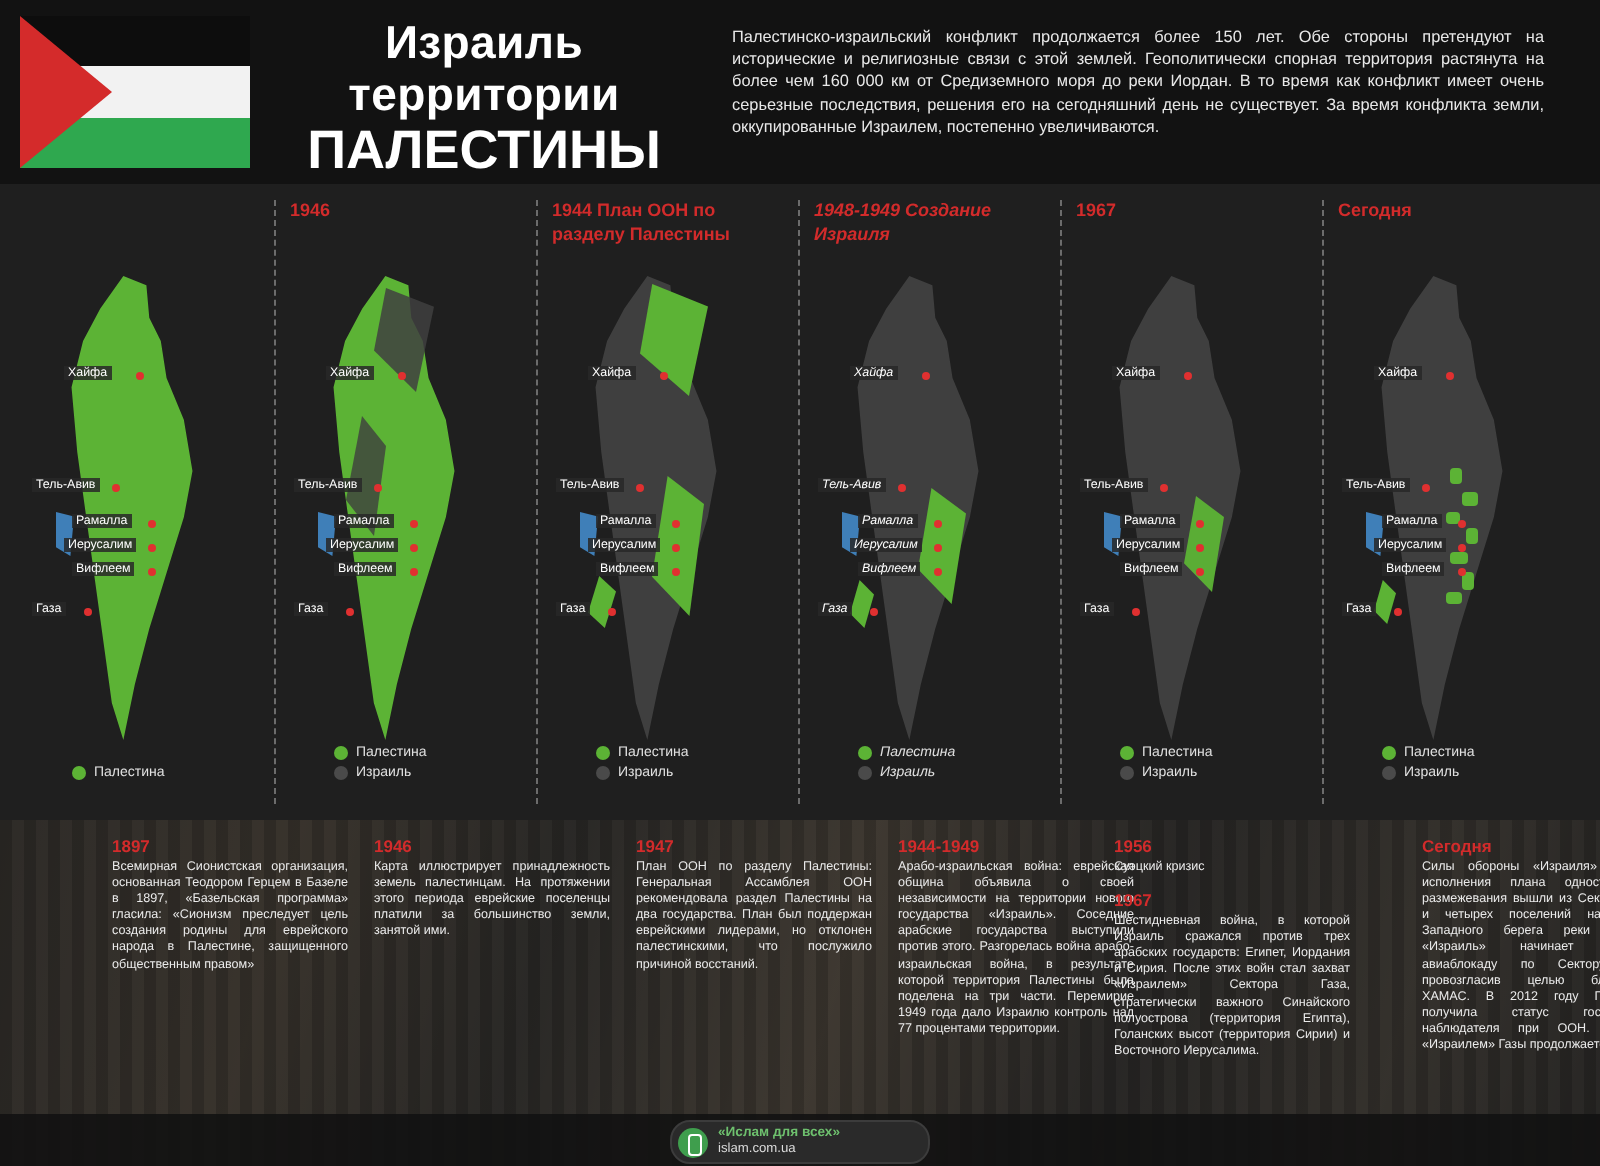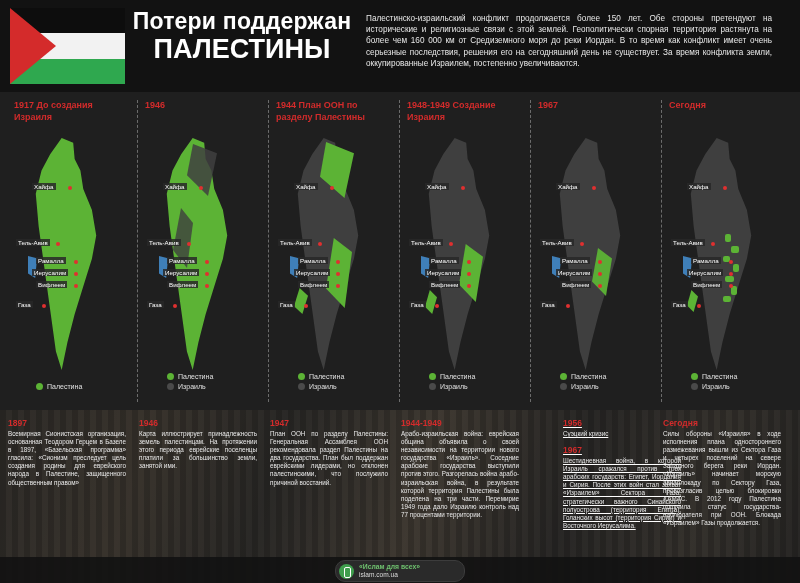--- a/index.html
+++ b/index.html
@@ -52,21 +52,21 @@
   .citydot{position:absolute;width:4px;height:4px;border-radius:50%;background:#e03030;}
 
   
   .bottom{position:absolute;left:0;top:410px;width:800px;height:173px;background:#232323;}
   .bgphoto{position:absolute;left:0;top:0;width:800px;height:173px;opacity:.35;
     background:
       linear-gradient(105deg,#3a3228 0%,#5a4a36 18%,#2e2a24 34%,#6b5a44 52%,#2a2622 70%,#4e4436 86%,#26221e 100%);
   }
   .bgphoto:after{content:"";position:absolute;inset:0;
     background:repeating-linear-gradient(90deg,rgba(0,0,0,.22) 0 6px,rgba(255,255,255,.05) 6px 12px);}
-  .tcol{position:absolute;top:8px;width:118px;}
+  .tcol{position:absolute;top:8px;width:118px;margin-left:48px;}
   .tblock{margin-bottom:7px;}
   .tblock .yr{font-size:8.5px;font-weight:bold;color:#d22b2b;margin-bottom:2px;}
   .tblock .tx{font-size:6.3px;line-height:8.1px;color:#eaeaea;text-align:justify;}
 
   
   .footer{position:absolute;left:0;bottom:0;width:800px;height:26px;background:rgba(18,18,18,.9);}
   .badge{position:absolute;left:335px;top:3px;width:128px;height:20px;border-radius:10px;background:#2a2a2a;border:1px solid #3c3c3c;display:flex;align-items:center;}
   .badge .bico{width:15px;height:15px;border-radius:50%;background:#3f9e4d;margin-left:3px;position:relative;}
   .badge .bico:after{content:"";position:absolute;left:5px;top:3px;width:5px;height:9px;border:1.5px solid #fff;border-radius:2px;}
   .badge .btx{margin-left:5px;font-size:6.6px;line-height:8px;color:#dcdcdc;}
@@ -78,30 +78,29 @@
 <div id="page">
 
   <div class="header">
     <div class="flag">
       <div class="stripe s1"></div>
         <div class="stripe s2"></div>
         <div class="stripe s3"></div>
       <div class="tri"></div>
     </div>
     <div class="title">
-      <div class="l1">Потери поддержан</div>
+      <div class="l1">Израиль территории</div>
       <div class="l2">ПАЛЕСТИНЫ</div>
     </div>
     <div class="intro">Палестинско-израильский конфликт продолжается более 150 лет. Обе стороны претендуют на исторические и религиозные связи с этой землей. Геополитически спорная территория растянута на более чем 160 000 км от Средиземного моря до реки Иордан. В то время как конфликт имеет очень серьезные последствия, решения его на сегодняшний день не существует. За время конфликта земли, оккупированные Израилем, постепенно увеличиваются.</div>
   </div>
 
   <div class="strip">
 
     <div class="col" style="left:6px;">
-      <h3>1917 До создания Израиля</h3>
       <div class="mapwrap">
         <div class="mapbase" style="background:#5cb335;"></div>
         <div class="blue" style="left:16px;top:118px;width:9px;height:22px;clip-path:polygon(0 0,100% 10%,80% 100%,0 80%);"></div>
         <div class="citydot" style="left:56px;top:48px;"></div>
           <div class="city" style="left:20px;top:45px;">Хайфа</div>
         <div class="citydot" style="left:44px;top:104px;"></div>
           <div class="city" style="left:4px;top:101px;">Тель-Авив</div>
         <div class="citydot" style="left:62px;top:122px;"></div>
           <div class="city" style="left:24px;top:119px;">Рамалла</div>
         <div class="citydot" style="left:62px;top:134px;"></div>
@@ -179,21 +178,21 @@
             <span class="dot pal"></span>
             <span>Палестина</span>
           </div>
         <div>
             <span class="dot isr"></span>
             <span>Израиль</span>
           </div>
       </div>
     </div>
 
-    <div class="col" style="left:399px;">
+    <div class="col" style="left:399px;font-style:italic;">
       <div class="sep"></div>
       <h3>1948-1949 Создание Израиля</h3>
       <div class="mapwrap">
         <div class="mapbase" style="background:#3f3f3f;"></div>
         <div class="green" style="left:54px;top:106px;width:24px;height:58px;clip-path:polygon(28% 0,100% 22%,70% 100%,0 70%);"></div>
         <div class="green" style="left:20px;top:152px;width:12px;height:24px;clip-path:polygon(40% 0,100% 30%,60% 100%,0 70%);"></div>
         <div class="blue" style="left:16px;top:118px;width:9px;height:22px;clip-path:polygon(0 0,100% 10%,80% 100%,0 80%);"></div>
         <div class="citydot" style="left:56px;top:48px;"></div>
           <div class="city" style="left:20px;top:45px;">Хайфа</div>
         <div class="citydot" style="left:44px;top:104px;"></div>
@@ -315,21 +314,21 @@
       </div>
     </div>
 
     <div class="tcol" style="left:401px;">
       <div class="tblock">
         <div class="yr">1944-1949</div>
         <div class="tx">Арабо-израильская война: еврейская община объявила о своей независимости на территории нового государства «Израиль». Соседние арабские государства выступили против этого. Разгорелась война арабо-израильская война, в результате которой территория Палестины была поделена на три части. Перемирие 1949 года дало Израилю контроль над 77 процентами территории.</div>
       </div>
     </div>
 
-    <div class="tcol" style="left:563px;text-decoration:underline;">
+    <div class="tcol" style="left:509px;">
       <div class="tblock">
         <div class="yr">1956</div>
         <div class="tx">Суэцкий кризис</div>
       </div>
       <div class="tblock">
         <div class="yr">1967</div>
         <div class="tx">Шестидневная война, в которой Израиль сражался против трех арабских государств: Египет, Иордания и Сирия. После этих войн стал захват «Израилем» Сектора Газа, стратегически важного Синайского полуострова (территория Египта), Голанских высот (территория Сирии) и Восточного Иерусалима.</div>
       </div>
     </div>
 

